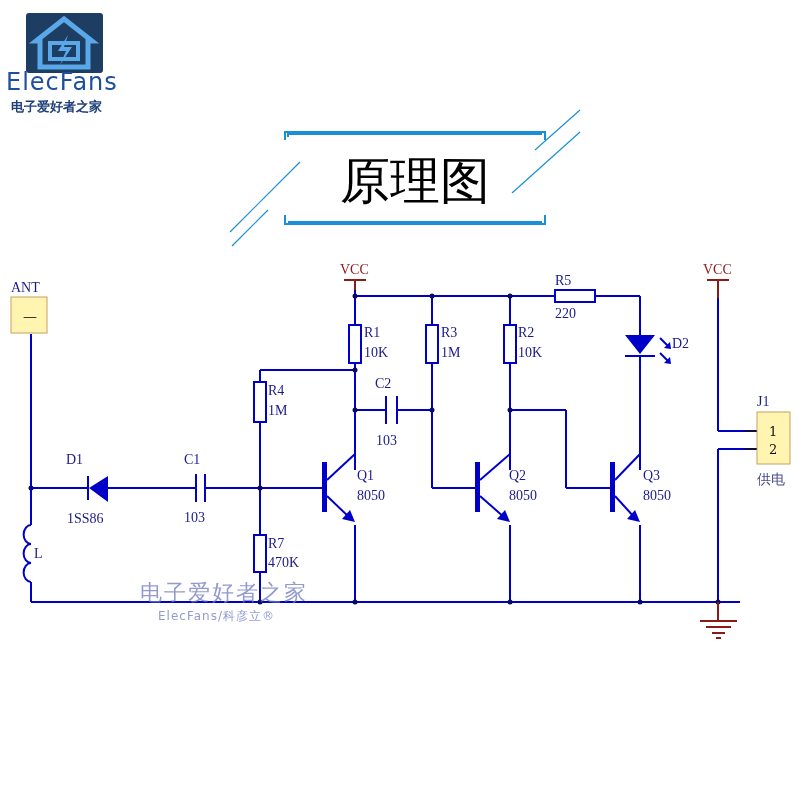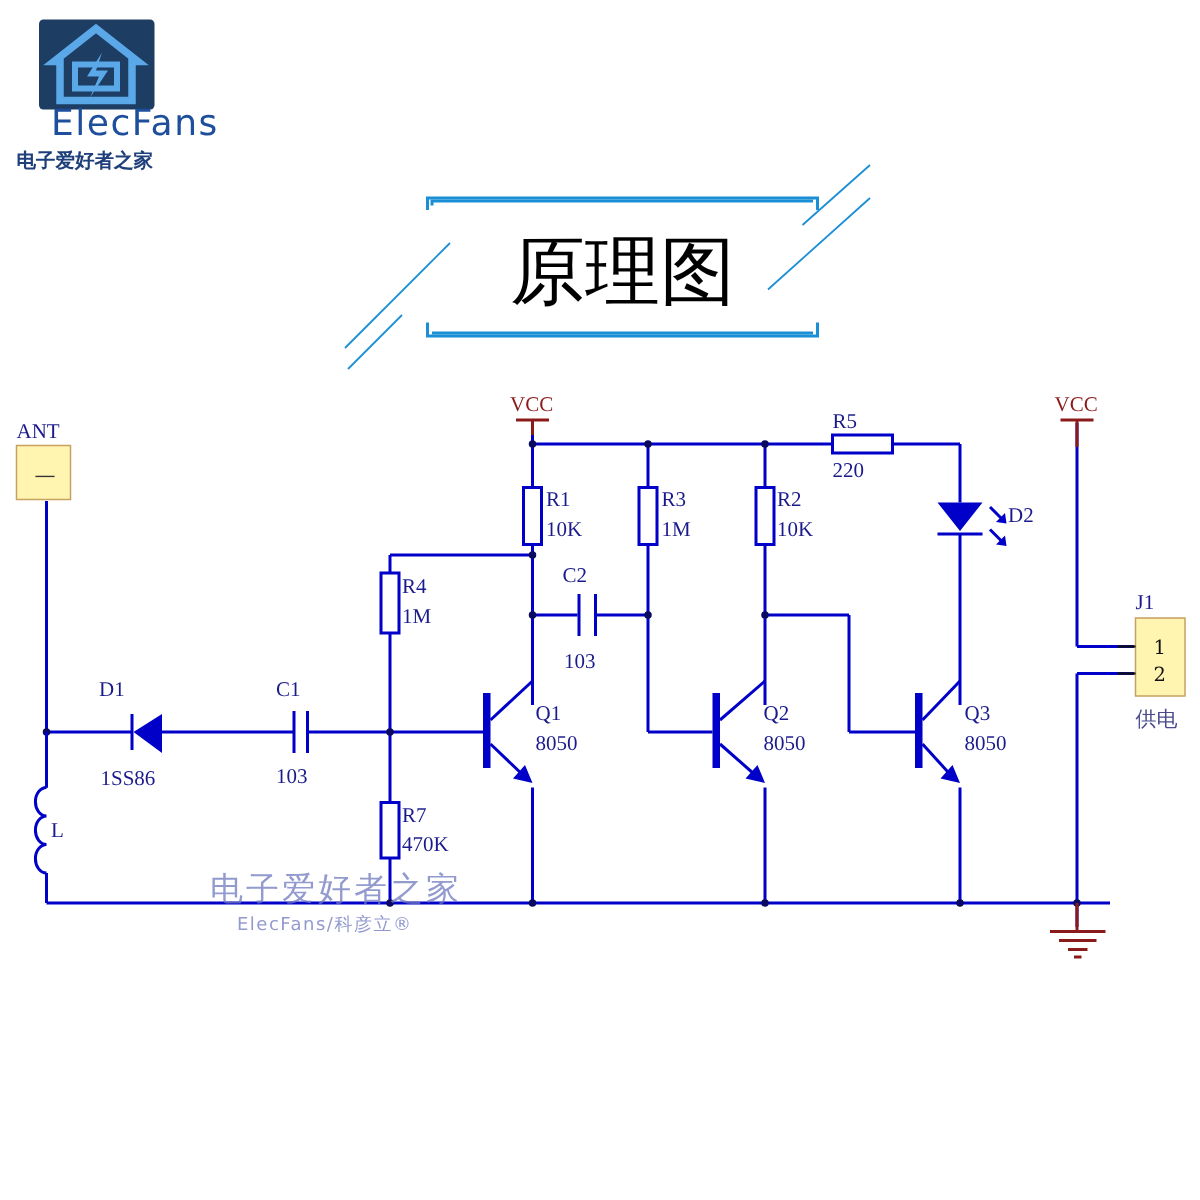--- a/index.html
+++ b/index.html
@@ -1,18 +1,18 @@
 <!DOCTYPE html>
 <html><head>
 <meta charset="utf-8">
 <style>
   html, body { margin:0; padding:0; background:#ffffff; }
   body { width:800px; height:800px; position:relative; overflow:hidden; font-family:"DejaVu Serif", serif; }
   .logo-box { position:absolute; left:26px; top:13px; width:77px; height:60px; background:#1d3d63; border-radius:3px; }
-  .logo-text { position:absolute; left:6px; top:68px; font-family:"DejaVu Sans", sans-serif; font-size:24px; color:#1e4f9c; letter-spacing:1px;margin-left:28px; }
+  .logo-text { position:absolute; left:6px; top:68px; font-family:"DejaVu Sans", sans-serif; font-size:24px; color:#1e4f9c; letter-spacing:1px; }
   .logo-sub { position:absolute; left:11px; top:98px; font-family:"DejaVu Sans", sans-serif; font-size:13px; font-weight:bold; color:#1e3f7a; }
   .title { position:absolute; left:300px; top:148px; width:230px; text-align:center; font-family:Liberation Mono, monospace; font-size:50px; color:#000; }
   svg.schem { position:absolute; left:0; top:0; }
   .lbl { font-family:"Liberation Serif", serif; font-size:14px; fill:#1a1a8c; }
   .vcc { font-family:"Liberation Serif", serif; font-size:14px; fill:#8b1a1a; }
   .wm1 { position:absolute; left:140px; top:578px; font-family:"DejaVu Sans", sans-serif; font-size:22px; color:rgba(110,120,190,0.75); letter-spacing:2px; }
   .wm2 { position:absolute; left:158px; top:608px; font-family:"DejaVu Sans", sans-serif; font-size:12px; color:rgba(110,120,190,0.75); letter-spacing:1px; }
 </style>
 </head>
 <body>

